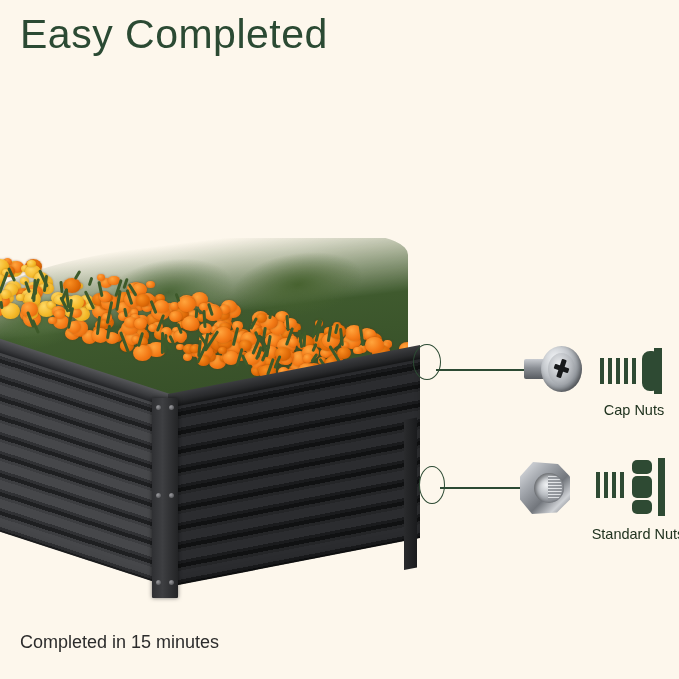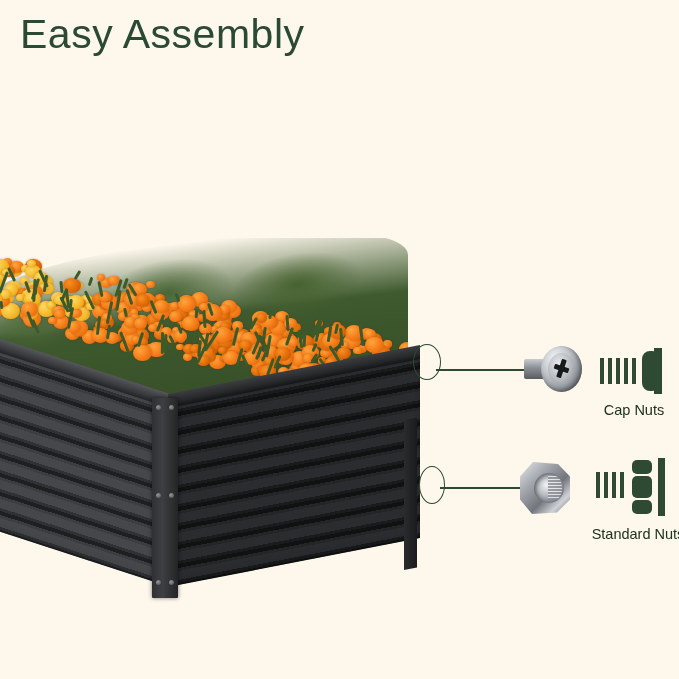--- a/index.html
+++ b/index.html
@@ -285,21 +285,21 @@
   .plate {
     position: absolute;
     background: #2e4a33;
   }
 </style>
 </head>
 <body>
 
 <div class="page">
 
-  <div class="headline">Easy Assembly</div>
+  <div class="headline">Easy Completed</div>
 
   <div class="scene">
 
     <div class="flowers">
       <div class="foliage"></div>
       <div id="blooms">
           <div class="bloom y" style="left: 27.1038px; top: 22.8494px; width: 18.3743px; height: 15.8019px;"></div>
           <div class="bloom y" style="left: 96.5364px; top: 44.5377px; width: 8.02641px; height: 6.90271px;"></div>
           <div class="bloom" style="left: 251.438px; top: 104.383px; width: 15.6384px; height: 13.4491px;"></div>
           <div class="bloom d" style="left: 412.335px; top: 133.797px; width: 9.51399px; height: 8.18203px;"></div>
@@ -778,13 +778,14 @@
       <div class="thread-bar" style="left:24px; top:12px; height:26px;"></div>
       <div class="hexring" style="left:36px; top:0px;  width:20px; height:14px;"></div>
       <div class="hexring" style="left:36px; top:16px; width:20px; height:22px;"></div>
       <div class="hexring" style="left:36px; top:40px; width:20px; height:14px;"></div>
       <div class="plate" style="left:62px; top:-2px; width:7px; height:58px;"></div>
     </div>
 
     <div class="callout-label" style="left:50px; top:64px; width:140px;">Standard Nuts</div>
   </div>
 
+  <div class="footnote">Completed in 15 minutes</div>
 </div>
 
 </body></html>

